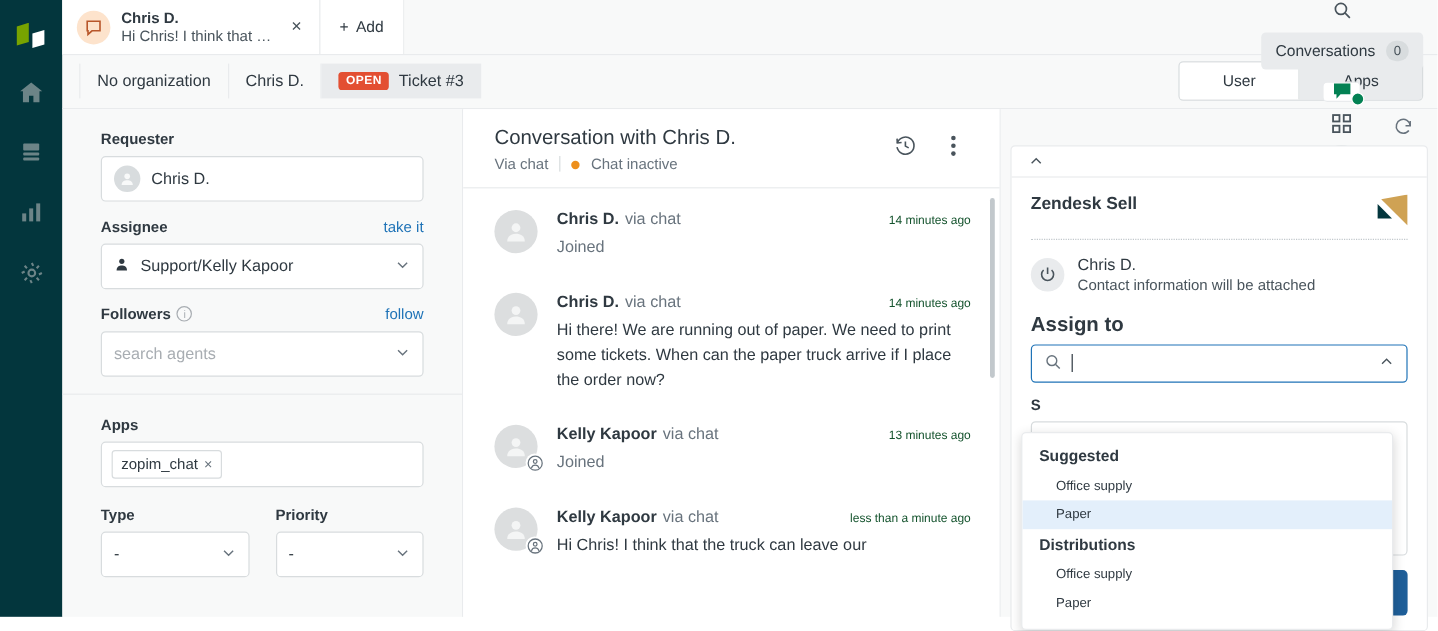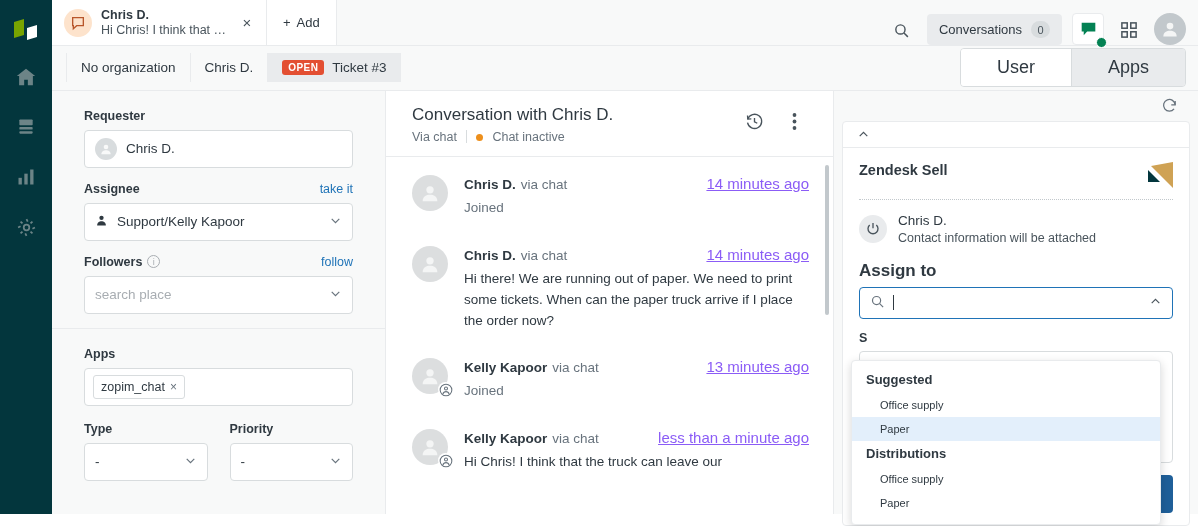--- a/index.html
+++ b/index.html
@@ -52,22 +52,23 @@
     align-items:center; justify-content:center; color:#49545c;
     font-size: 15px; cursor: pointer;
   }
   .add-btn {
     display: flex; align-items: center; gap: 6px; padding: 0 16px;
     background: #fff; border-right: 1px solid #e9ebed; cursor: pointer;
     font-size: 13px; color: #2f3941; height: 45px;
   }
   .topbar-spacer { flex: 1 1 auto; background: #f8f9f9; }
   .topbar-right {
-    display: flex; align-items: flex-end; gap: 10px; padding-right: 12px;
+    display: flex; align-items: center; gap: 10px; padding-right: 12px;
     background: #f8f9f9;
+    flex-direction: column;
   }
   .icon-btn {
     width: 30px; height: 30px; display: flex; align-items: center;
     justify-content: center; cursor: pointer; border-radius: 4px; color: #68737d;
   }
   .conv-pill {
     display: flex; align-items: center; gap: 9px; background: #e9ebed;
     border-radius: 4px; padding: 7px 12px; font-size: 13px;
     color: #2f3941; cursor: pointer;
   }
@@ -104,21 +105,21 @@
   .crumb.active { background: #e9ebed; border-right: none; display: flex; align-items: center; gap: 8px; }
   .badge-open {
     background: #e34f32; color: #fff; font-size: 10px; font-weight: bold;
     letter-spacing: .4px; padding: 2px 6px; border-radius: 3px;
   }
   .crumb-spacer { flex: 1 1 auto; }
   .seg {
     display: flex; border: 1px solid #d8dcde; border-radius: 4px; overflow: hidden;
   }
   .seg-btn {
-    padding: 8px 36px; font-size: 18px; color: #2f3941; background: #fff;
+    padding: 8px 36px; font-size: 13px; color: #2f3941; background: #fff;
     cursor: pointer; border-right: 1px solid #d8dcde;
   }
   .seg-btn:last-child { border-right: none; }
   .seg-btn.active { background: #e9ebed; }
 
   
   .cols { flex: 1 1 auto; display: flex; min-height: 0; }
 
   
   .props {
@@ -179,21 +180,21 @@
     display: flex; align-items: center; justify-content: center;
   }
   .agent-badge {
     position: absolute; right: -5px; bottom: -3px; width: 15px; height: 15px;
     border-radius: 50%; background: #fff; display:flex; align-items:center; justify-content:center;
   }
   .msg-main { flex: 1 1 auto; min-width: 0; }
   .msg-top { display: flex; align-items: baseline; margin-bottom: 6px; }
   .msg-author { font-weight: bold; font-size: 13.5px; color: #2f3941; }
   .msg-via { font-size: 13.5px; color: #68737d; margin-left: 5px; }
-  .msg-time { margin-left: auto; font-size: 15px; color: #8b5cf6; text-decoration: underline; }
+  .msg-time { margin-left: auto; font-size: 10px; color: #14532d; }
   .msg-text { font-size: 13.5px; color: #2f3941; line-height: 1.55; max-width: 400px; }
   .msg-text.muted { color: #68737d; }
   .conv-scroll {
     position: absolute; right: 4px; top: 8px; width: 4px; height: 150px;
     background: #c2c8cc; border-radius: 2px;
   }
 
   
   .apps { width: 364px; flex: 0 0 364px; background: #f8f9f9; display: flex; flex-direction: column; }
   .apps-top { height: 40px; display: flex; align-items: center; justify-content: flex-end; padding-right: 14px; }
@@ -399,21 +400,21 @@
           </div>
 
           <div class="lbl-row" style="margin-top:14px">
             <span class="lbl" style="margin:0;display:flex;align-items:center">
               <span>Followers</span>
               <span class="info-i">i</span>
             </span>
             <span class="link">follow</span>
           </div>
           <div class="field">
-            <span class="ph">search place</span>
+            <span class="ph">search agents</span>
             <span class="chev">
               <svg width="13" height="13" viewBox="0 0 24 24" fill="none" stroke="#68737d" stroke-width="2.2">
                   <path d="M5 9 L12 16 L19 9"></path>
                 </svg>
             </span>
           </div>
         </div>
 
         <div class="props-sec bordered">
           <div class="lbl">Apps</div>

